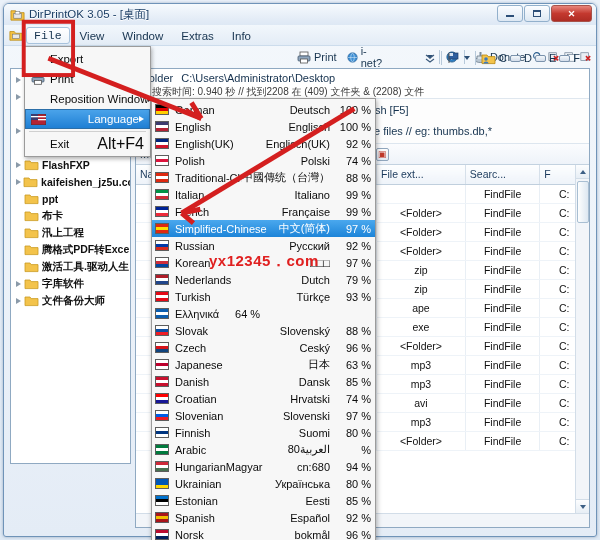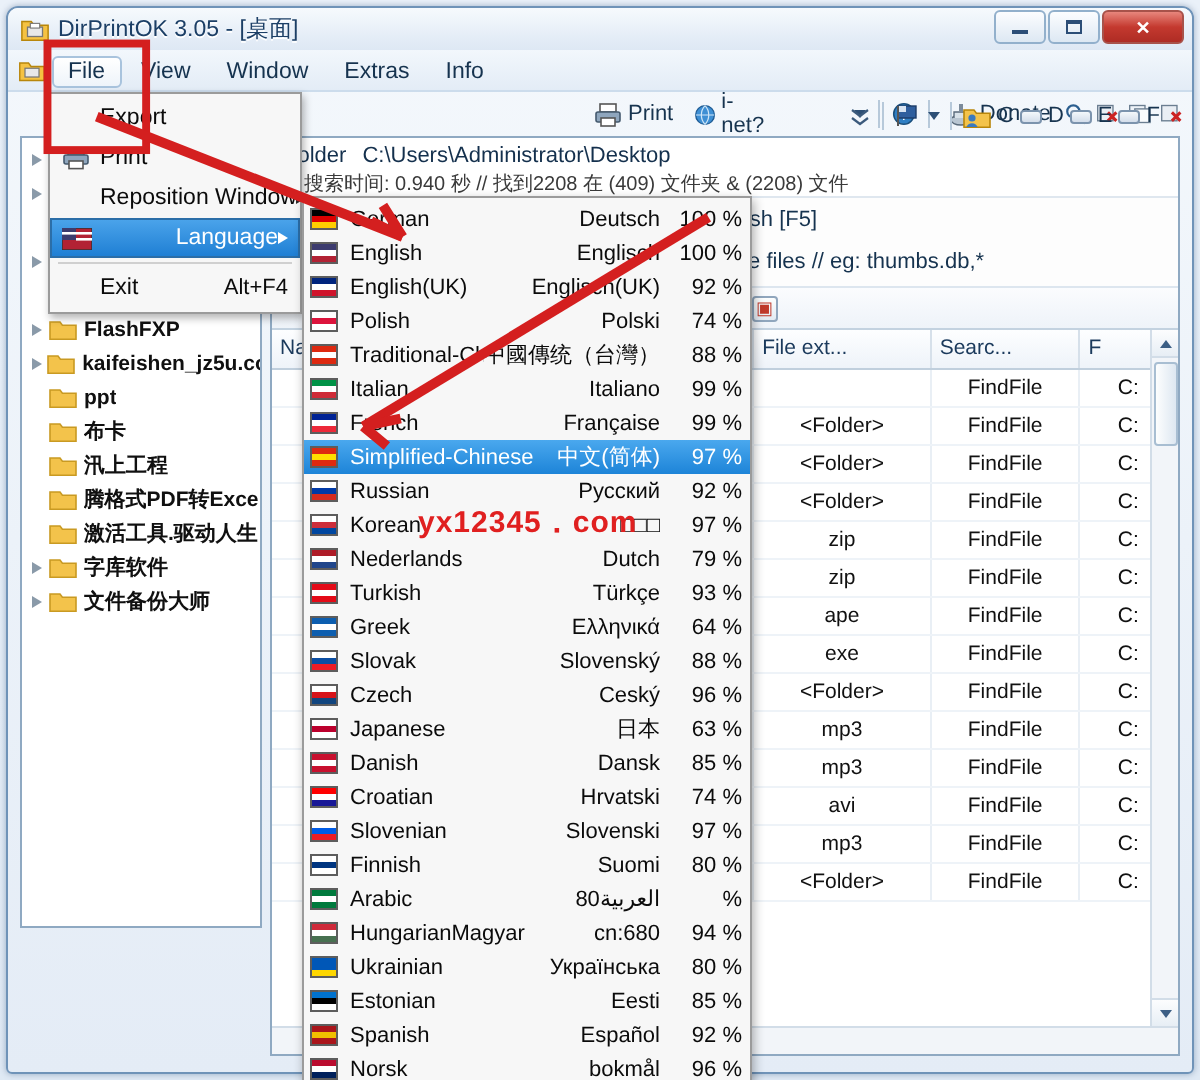--- a/index.html
+++ b/index.html
@@ -79,20 +79,21 @@
     padding: 2px 8px;
     font-size: 11.5px; color: #16334f;
     cursor: default;
     margin-right: 2px;
   }
   .menu-item.active {
     background: linear-gradient(#ffffff, #eef4fa);
     border: 1px solid #a8c3dd;
     border-radius: 3px;
     padding: 1px 7px;
+    font-family: Liberation Mono, monospace;
   }
 
   
   .toolbar-right {
     position: absolute; left: 290px; top: 22px; right: 4px; height: 20px;
     display: flex; align-items: center; gap: 4px;
     font-size: 11px; color: #17344f;
   }
   .tb-btn { display: flex; align-items: center; gap: 3px; padding: 1px 3px; cursor: default; }
   .tb-sep { width: 1px; height: 14px; background: #b7c9da; margin: 0 2px; }
@@ -217,21 +218,21 @@
   }
   .dd-item {
     display: flex; align-items: center;
     height: 20px; padding-left: 4px;
     font-size: 11.5px; color: #0b0b0b;
     white-space: nowrap;
   }
   .dd-item.sel { background: linear-gradient(#4aa3ea, #1f7fd4); color: #fff; border: 1px solid #2b6ea8; height: 20px; text-align: right; }
   .dd-ic { width: 17px; height: 15px; margin-right: 4px; flex: none; display:flex;align-items:center;justify-content:center; }
   .dd-label { flex: 1; }
-  .dd-accel { margin-left: auto; padding-right: 6px; font-size: 11px; }
+  .dd-accel { margin-left: auto; padding-right: 6px; font-size: 16px; }
   .dd-arrow {
     width: 0; height: 0; margin-right: 5px;
     border-top: 3.5px solid transparent;
     border-bottom: 3.5px solid transparent;
     border-left: 5px solid #2b2b2b;
   }
   .dd-item.sel .dd-arrow { border-left-color: #fff; }
   .dd-sep { height: 1px; background: #d0d0d0; margin: 2px 4px; }
 
   
@@ -821,21 +822,20 @@
             <span class="lang-pct">79 %</span>
           </div>
           <div class="lang-row">
             <span class="flag" style="background: linear-gradient(rgb(227, 10, 23) 0px, rgb(227, 10, 23) 34%, rgb(255, 255, 255) 34%, rgb(255, 255, 255) 67%, rgb(227, 10, 23) 67%, rgb(227, 10, 23) 100%);"></span>
             <span class="lang-en">Turkish</span>
             <span class="lang-native">Türkçe</span>
             <span class="lang-pct">93 %</span>
           </div>
           <div class="lang-row">
             <span class="flag" style="background: linear-gradient(rgb(13, 94, 175) 0px, rgb(13, 94, 175) 34%, rgb(255, 255, 255) 34%, rgb(255, 255, 255) 67%, rgb(13, 94, 175) 67%, rgb(13, 94, 175) 100%);"></span>
-            <span class="lang-en">Greek</span>
             <span class="lang-native">Ελληνικά</span>
             <span class="lang-pct">64 %</span>
           </div>
           <div class="lang-row">
             <span class="flag" style="background: linear-gradient(rgb(255, 255, 255) 0px, rgb(255, 255, 255) 34%, rgb(11, 78, 162) 34%, rgb(11, 78, 162) 67%, rgb(238, 28, 37) 67%, rgb(238, 28, 37) 100%);"></span>
             <span class="lang-en">Slovak</span>
             <span class="lang-native">Slovenský</span>
             <span class="lang-pct">88 %</span>
           </div>
           <div class="lang-row">

